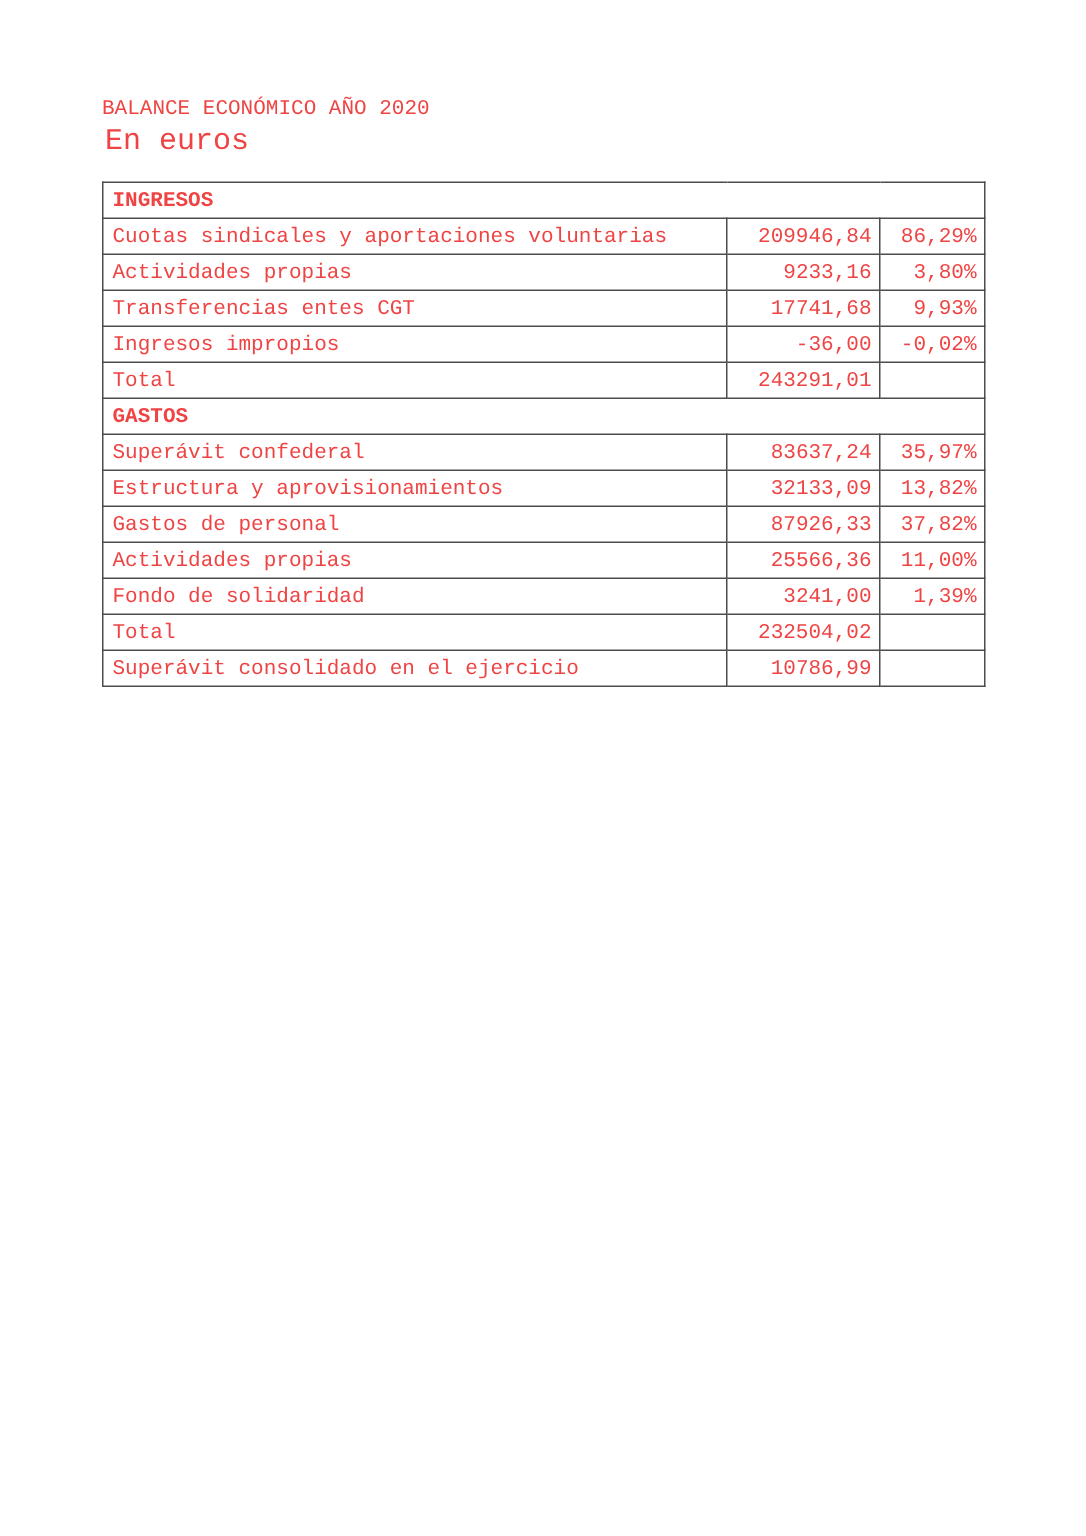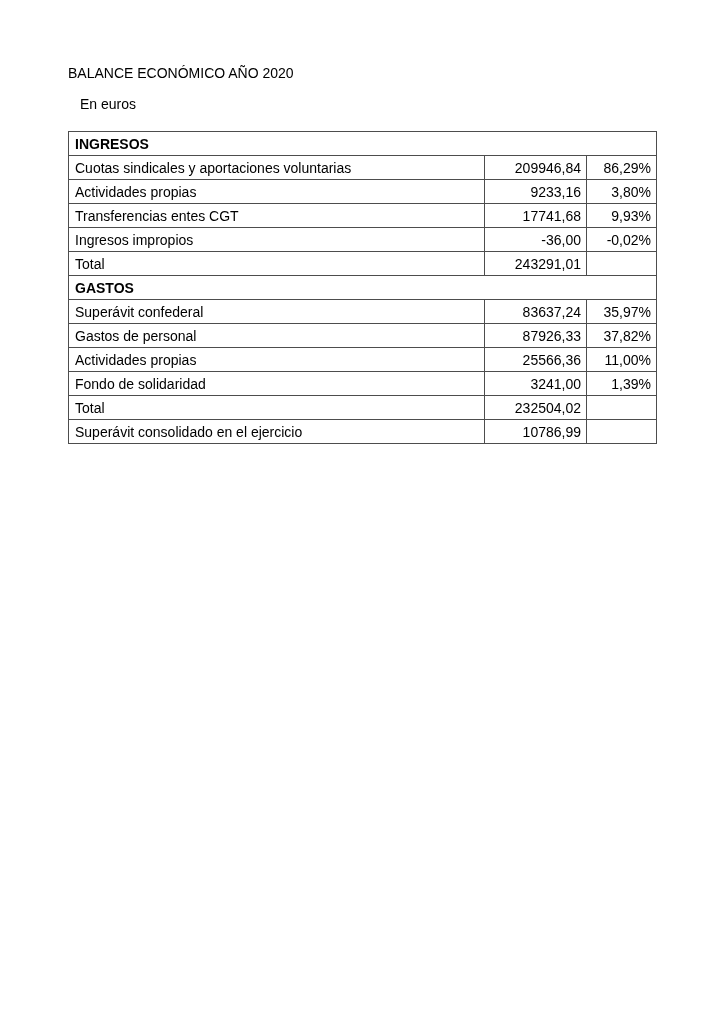--- a/index.html
+++ b/index.html
@@ -5,41 +5,41 @@
   html, body {
     margin: 0;
     padding: 0;
     background: #ffffff;
   }
   .page {
     position: relative;
     width: 724px;
     height: 1024px;
     background: #ffffff;
-    font-family: Liberation Sans, sans-serif;
-    color: #000000;
+    font-family: Liberation Mono, monospace;
+    color: #ef4444;
     overflow: hidden;
   }
   .content {
     position: absolute;
     left: 68px;
     top: 64px;
   }
   .doc-title {
     font-size: 14px;
     font-weight: 400;
     line-height: 19px;
     margin: 0;
     white-space: nowrap;
   }
   .doc-subtitle {
-    font-size: 14px;
+    font-size: 20px;
     font-weight: 400;
     line-height: 19px;
-    margin: 12px;
+    margin: 2px;
   }
   table.balance {
     border-collapse: collapse;
     table-layout: fixed;
     width: 588px;
     margin-top: 17px;
   }
   table.balance col.c-label   { width: 416px; }
   table.balance col.c-amount  { width: 102px; }
   table.balance col.c-percent { width: 70px;  }
@@ -109,20 +109,25 @@
 
         <tr>
           <td class="section-hdr" colspan="3">GASTOS</td>
         </tr>
         <tr>
           <td class="lbl">Superávit confederal</td>
           <td class="amt">83637,24</td>
           <td class="pct">35,97%</td>
         </tr>
         <tr>
+          <td class="lbl">Estructura y aprovisionamientos</td>
+          <td class="amt">32133,09</td>
+          <td class="pct">13,82%</td>
+        </tr>
+        <tr>
           <td class="lbl">Gastos de personal</td>
           <td class="amt">87926,33</td>
           <td class="pct">37,82%</td>
         </tr>
         <tr>
           <td class="lbl">Actividades propias</td>
           <td class="amt">25566,36</td>
           <td class="pct">11,00%</td>
         </tr>
         <tr>

